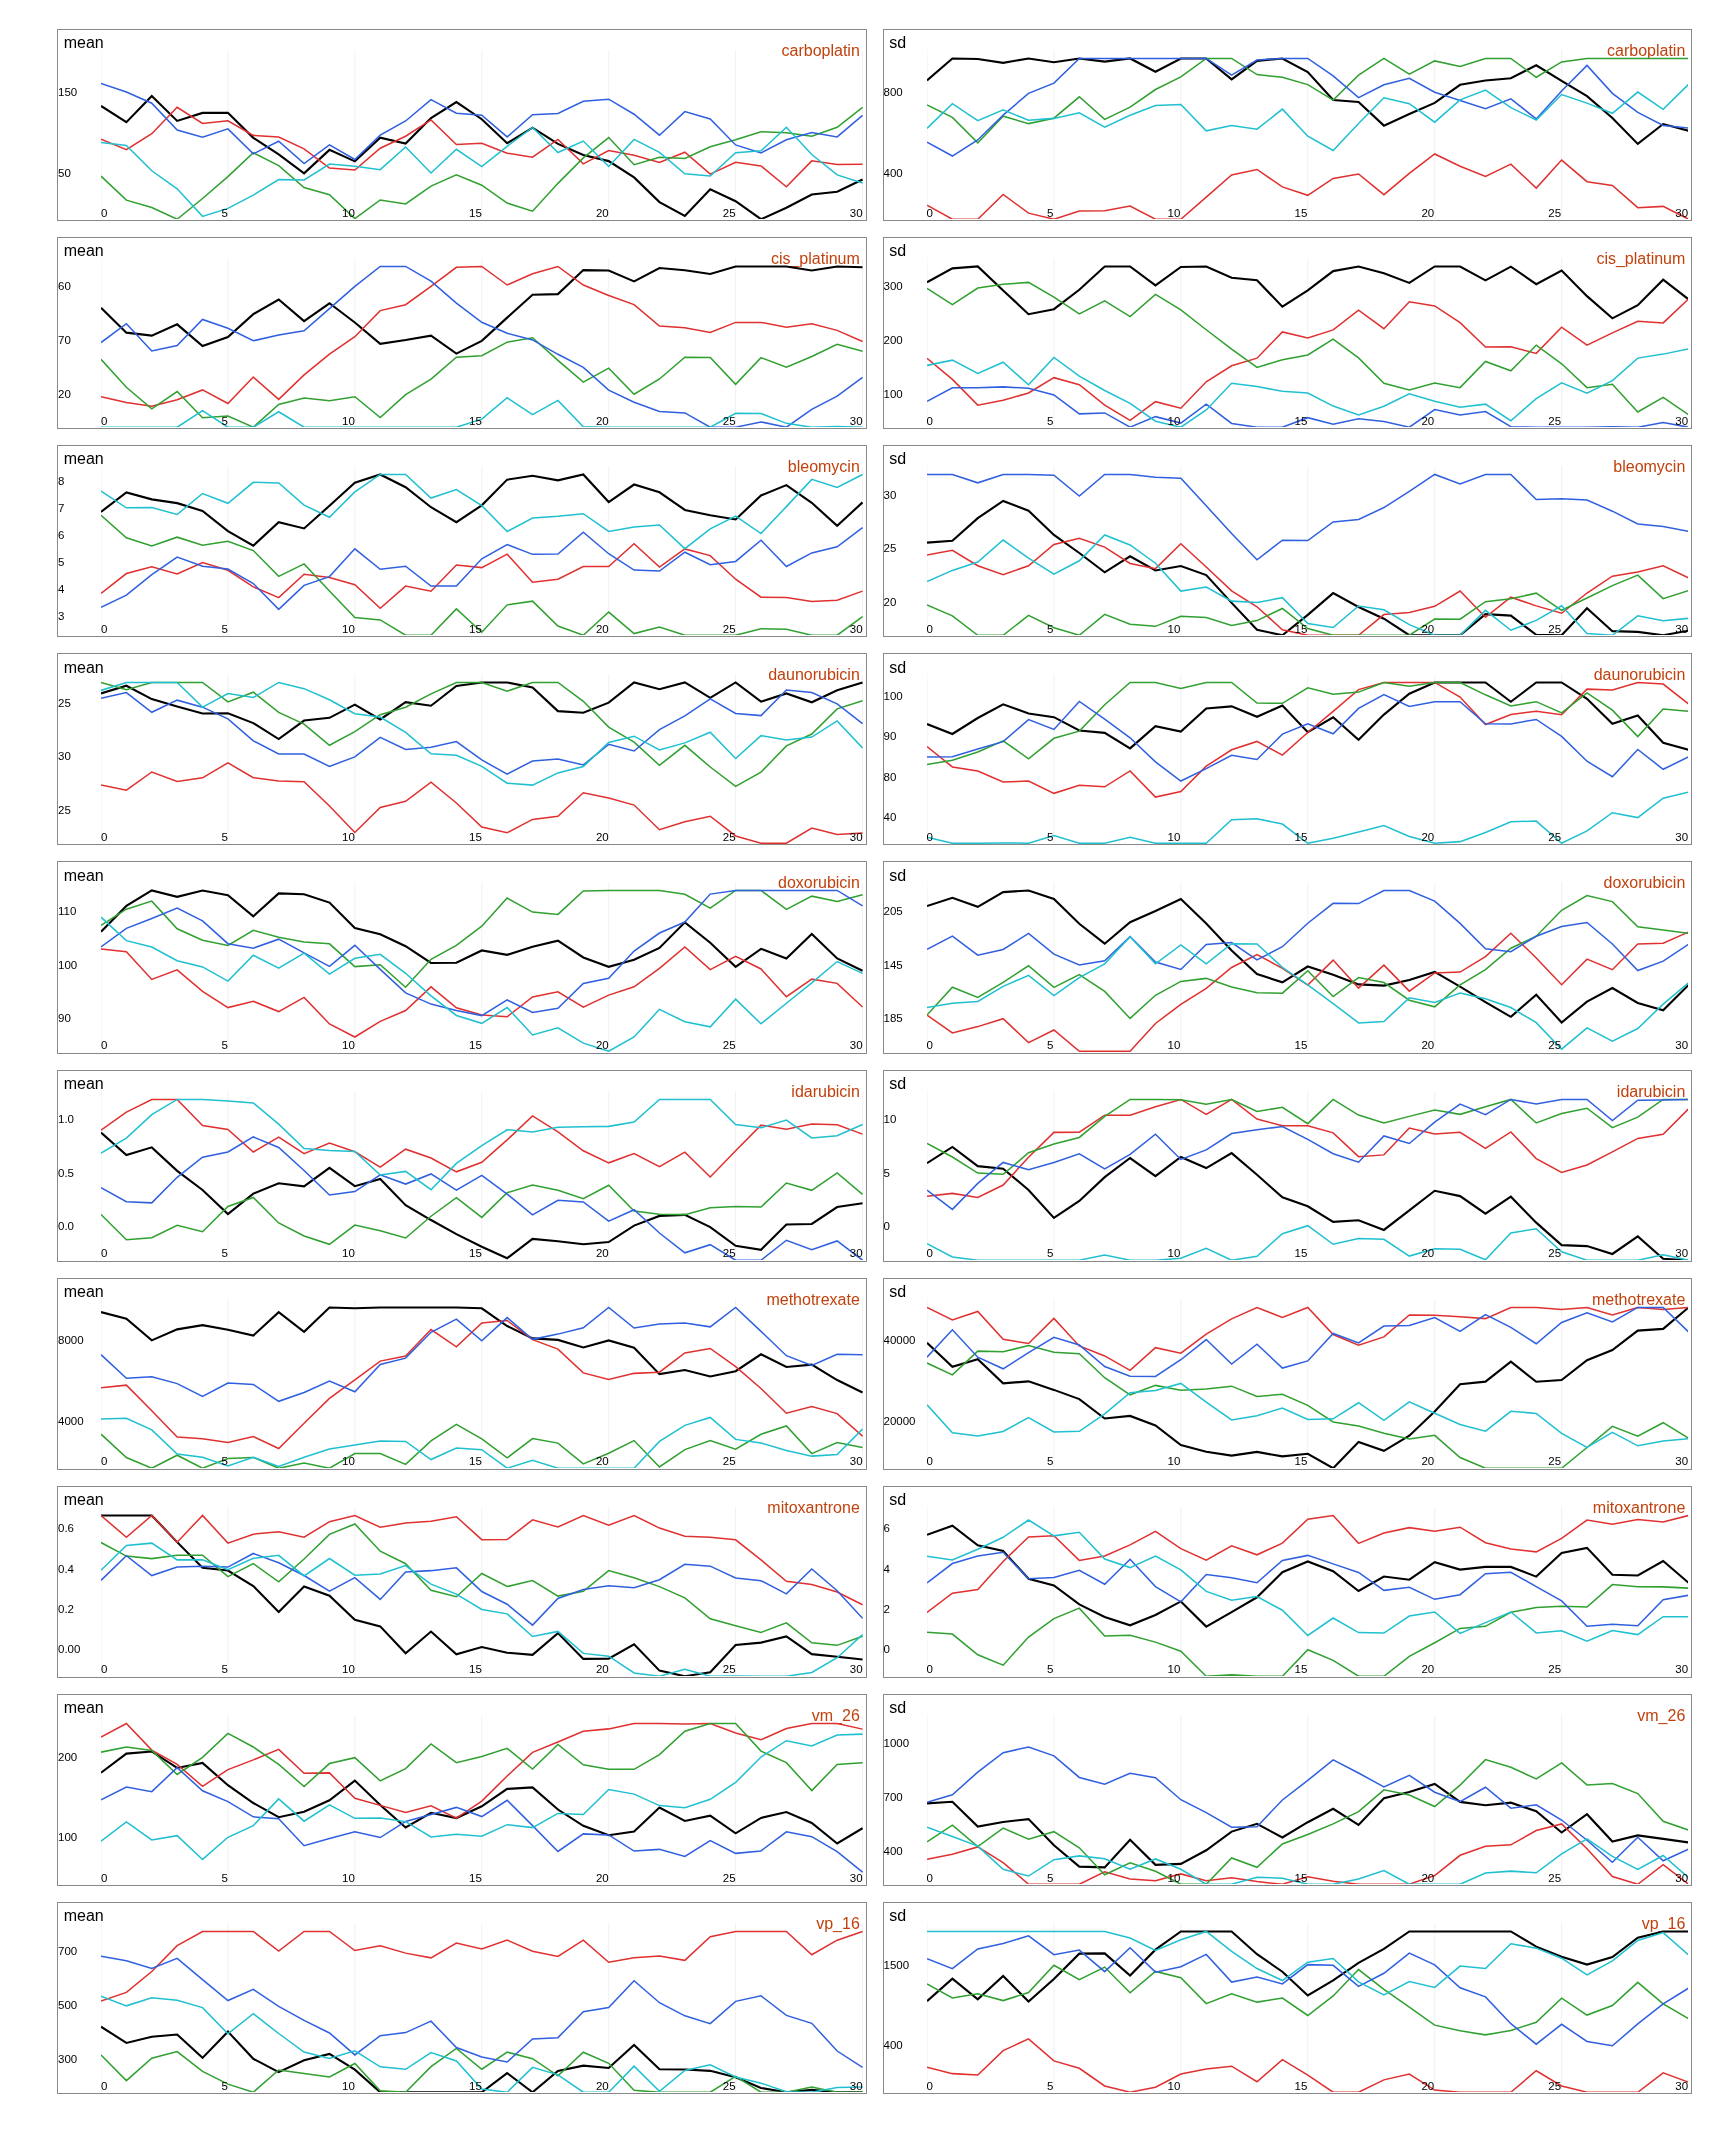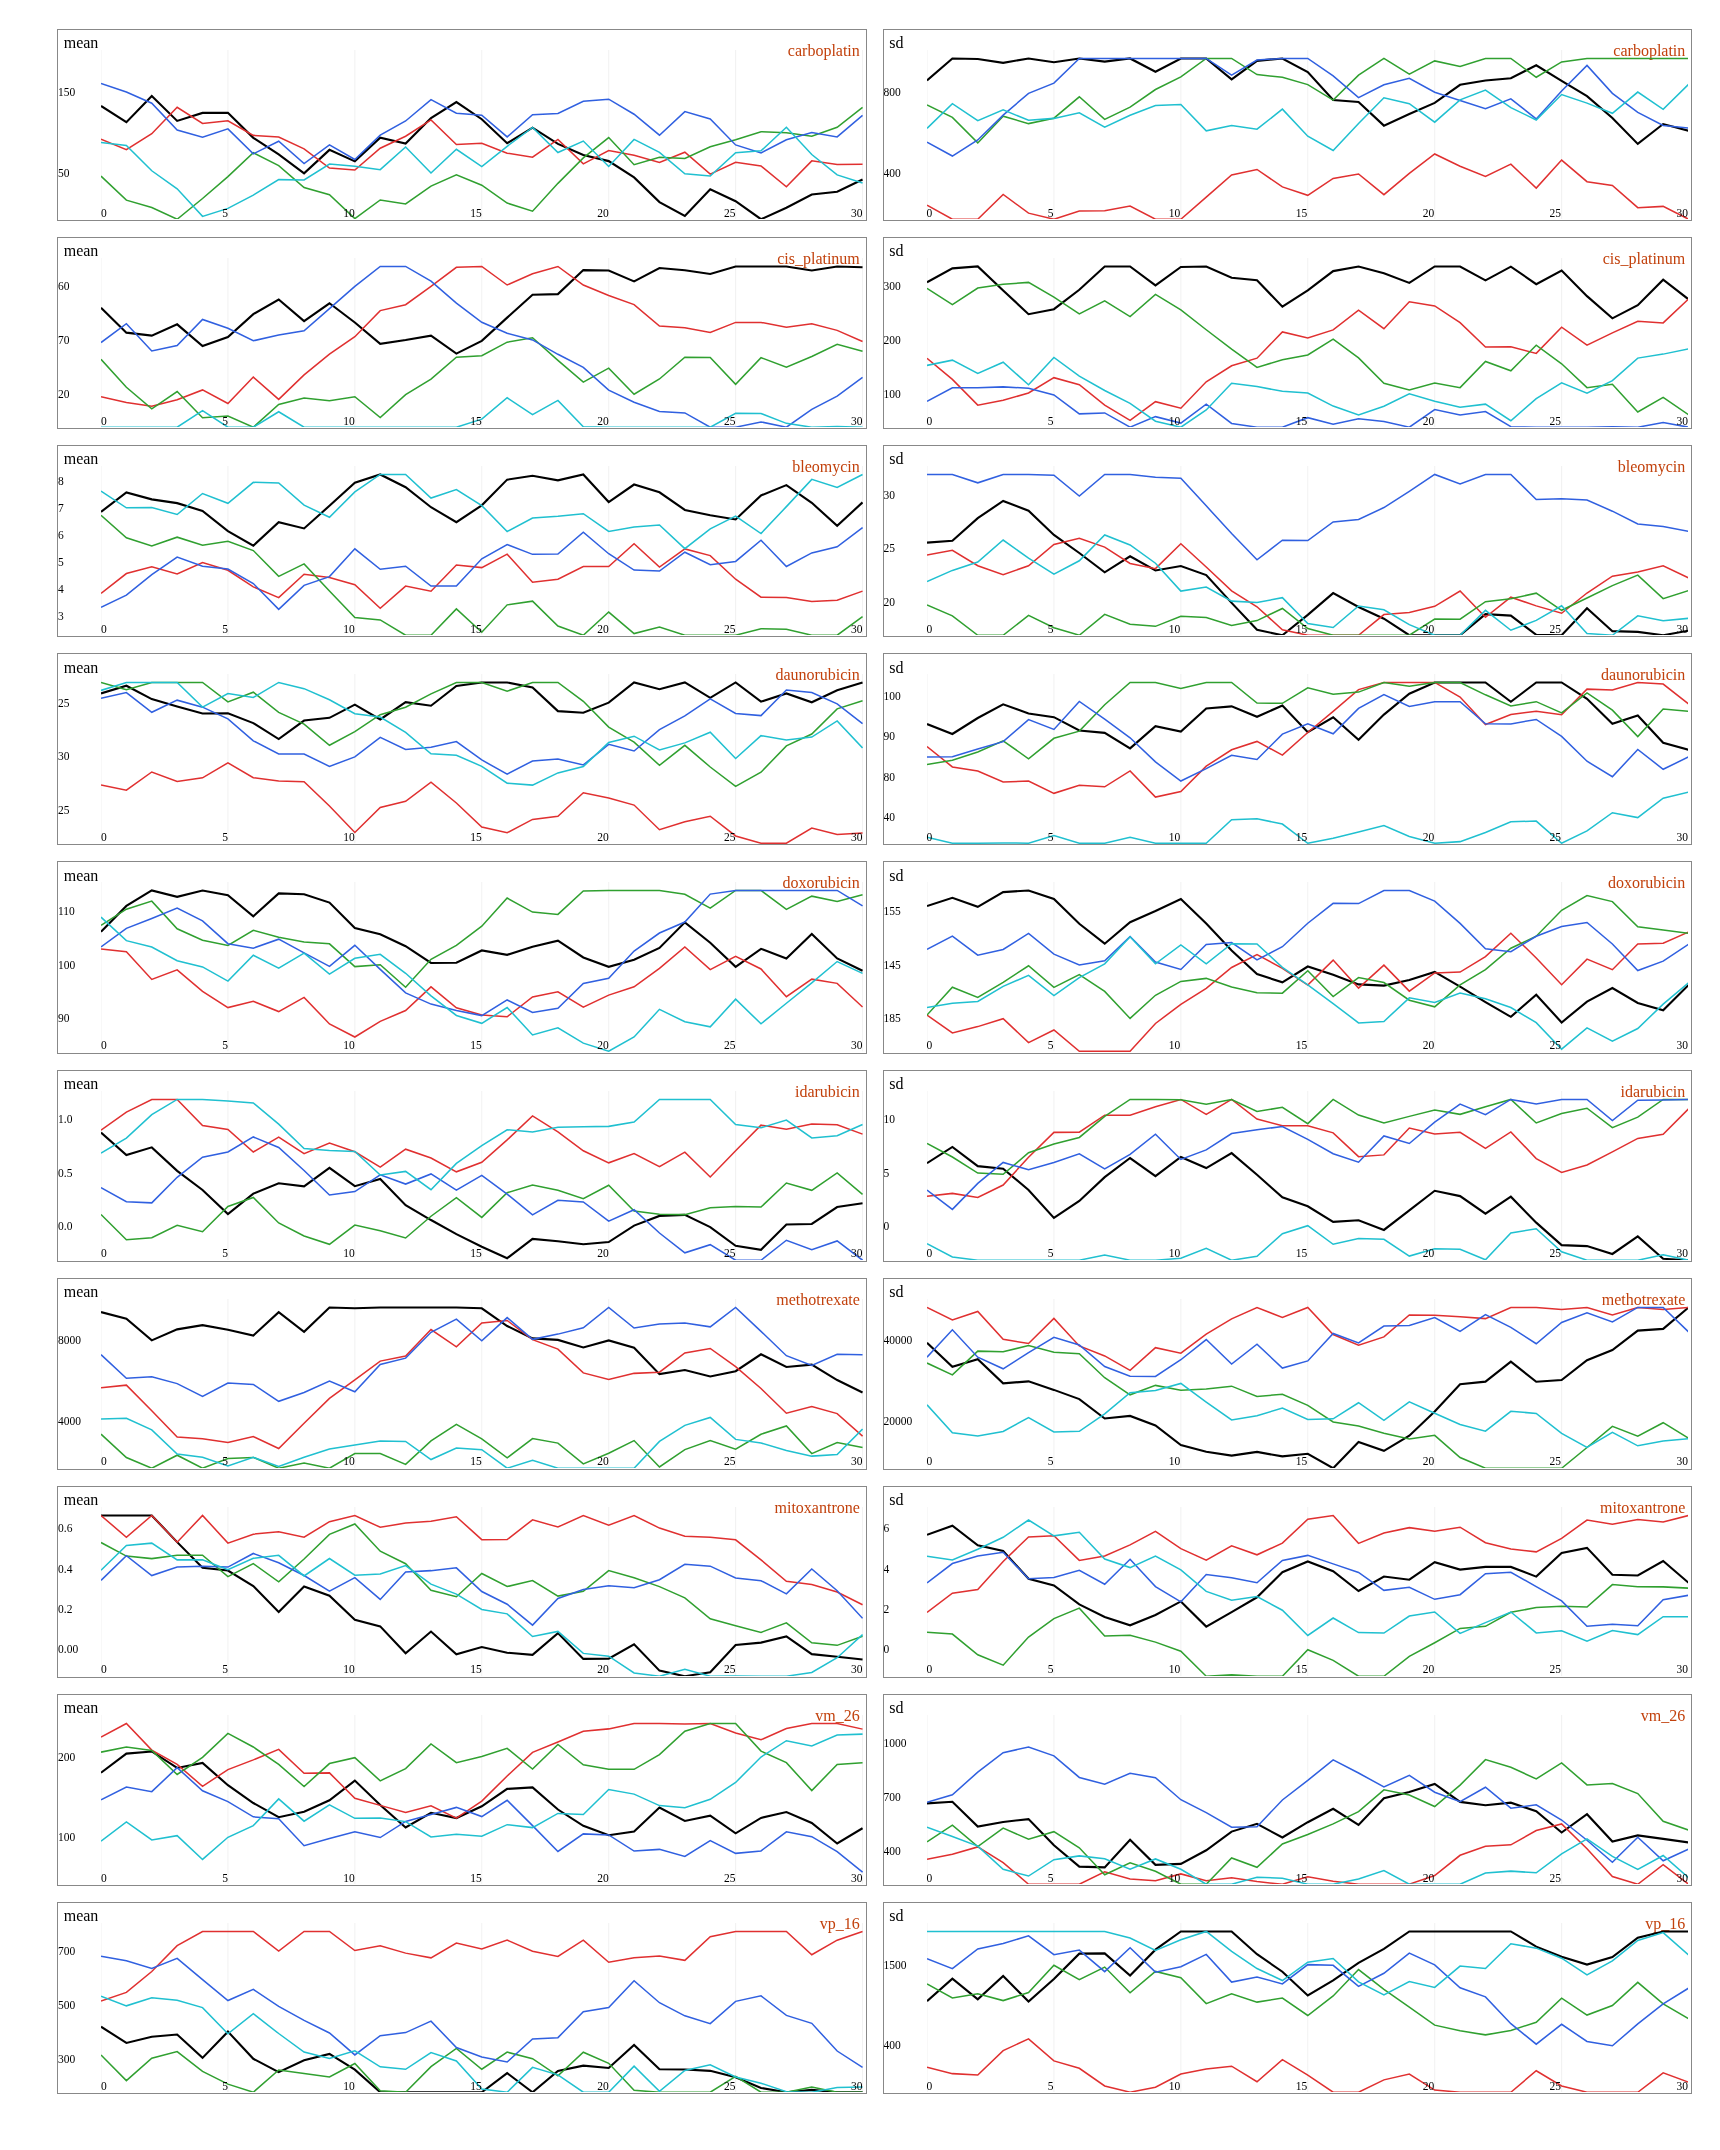--- a/index.html
+++ b/index.html
@@ -16,21 +16,20 @@
       display: flex;
       flex-direction: column;
       padding: 29px 29px 57px 57px;
     }
     .grid-container {
       display: grid;
       grid-template-columns: 1fr 1fr;
       grid-template-rows: repeat(10, 1fr);
       gap: 16px;
       flex: 1;
-      font-family: Liberation Serif, serif;
     }
     .chart-cell {
       position: relative;
       border: 0.7px solid #888;
       background: #fff;
       overflow: hidden;
     }
     .chart-label-top-left {
       position: absolute;
       top: 4.3px;
@@ -379,21 +378,21 @@
           <span>15</span>
           <span>20</span>
           <span>25</span>
           <span>30</span>
         </div>
       </div>
       <div class="chart-cell">
         <div class="chart-label-top-left">sd</div>
         <div class="chart-label-top-right">doxorubicin</div>
         <div class="y-axis-labels">
-          <span>155</span>
+          <span>205</span>
           <span>145</span>
           <span>185</span>
         </div>
         <svg class="chart-svg" preserveAspectRatio="none" viewBox="0 0 900 200">
           <line x1="0" y1="0" x2="0" y2="200" stroke="#ddd" stroke-width="0.5"></line>
           <line x1="150" y1="0" x2="150" y2="200" stroke="#ddd" stroke-width="0.5"></line>
           <line x1="300" y1="0" x2="300" y2="200" stroke="#ddd" stroke-width="0.5"></line>
           <line x1="450" y1="0" x2="450" y2="200" stroke="#ddd" stroke-width="0.5"></line>
           <line x1="600" y1="0" x2="600" y2="200" stroke="#ddd" stroke-width="0.5"></line>
           <line x1="750" y1="0" x2="750" y2="200" stroke="#ddd" stroke-width="0.5"></line>

